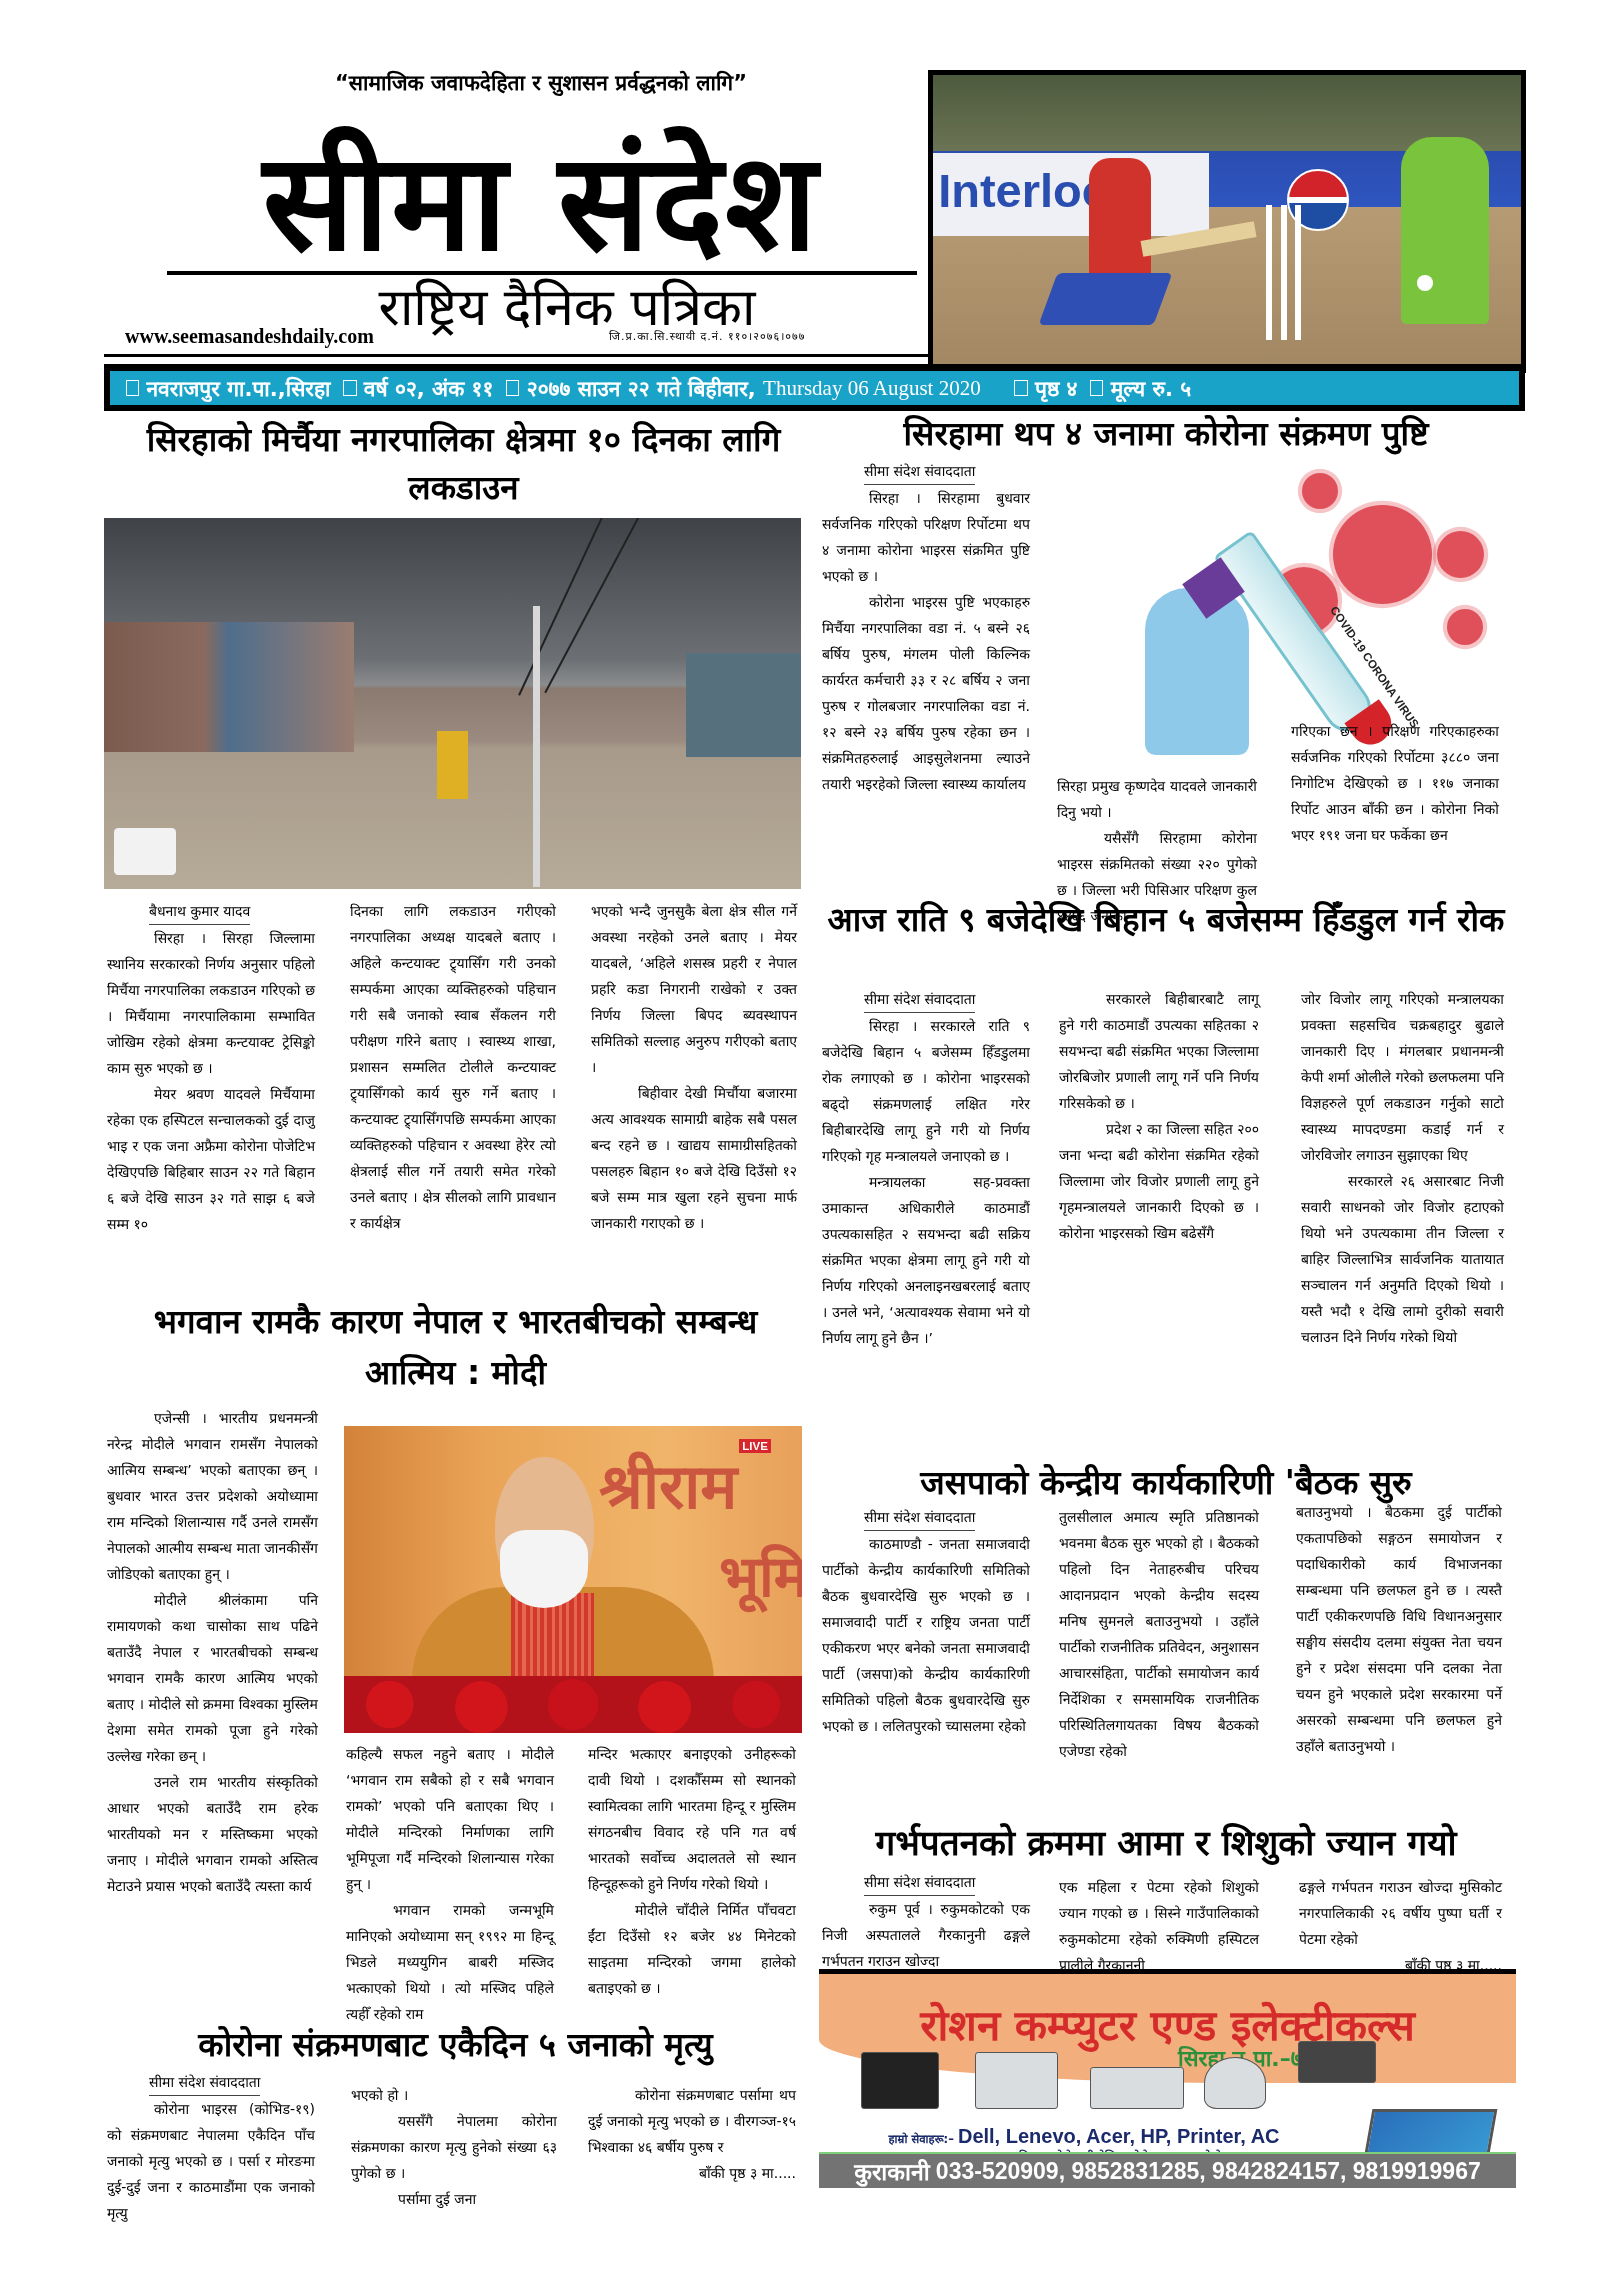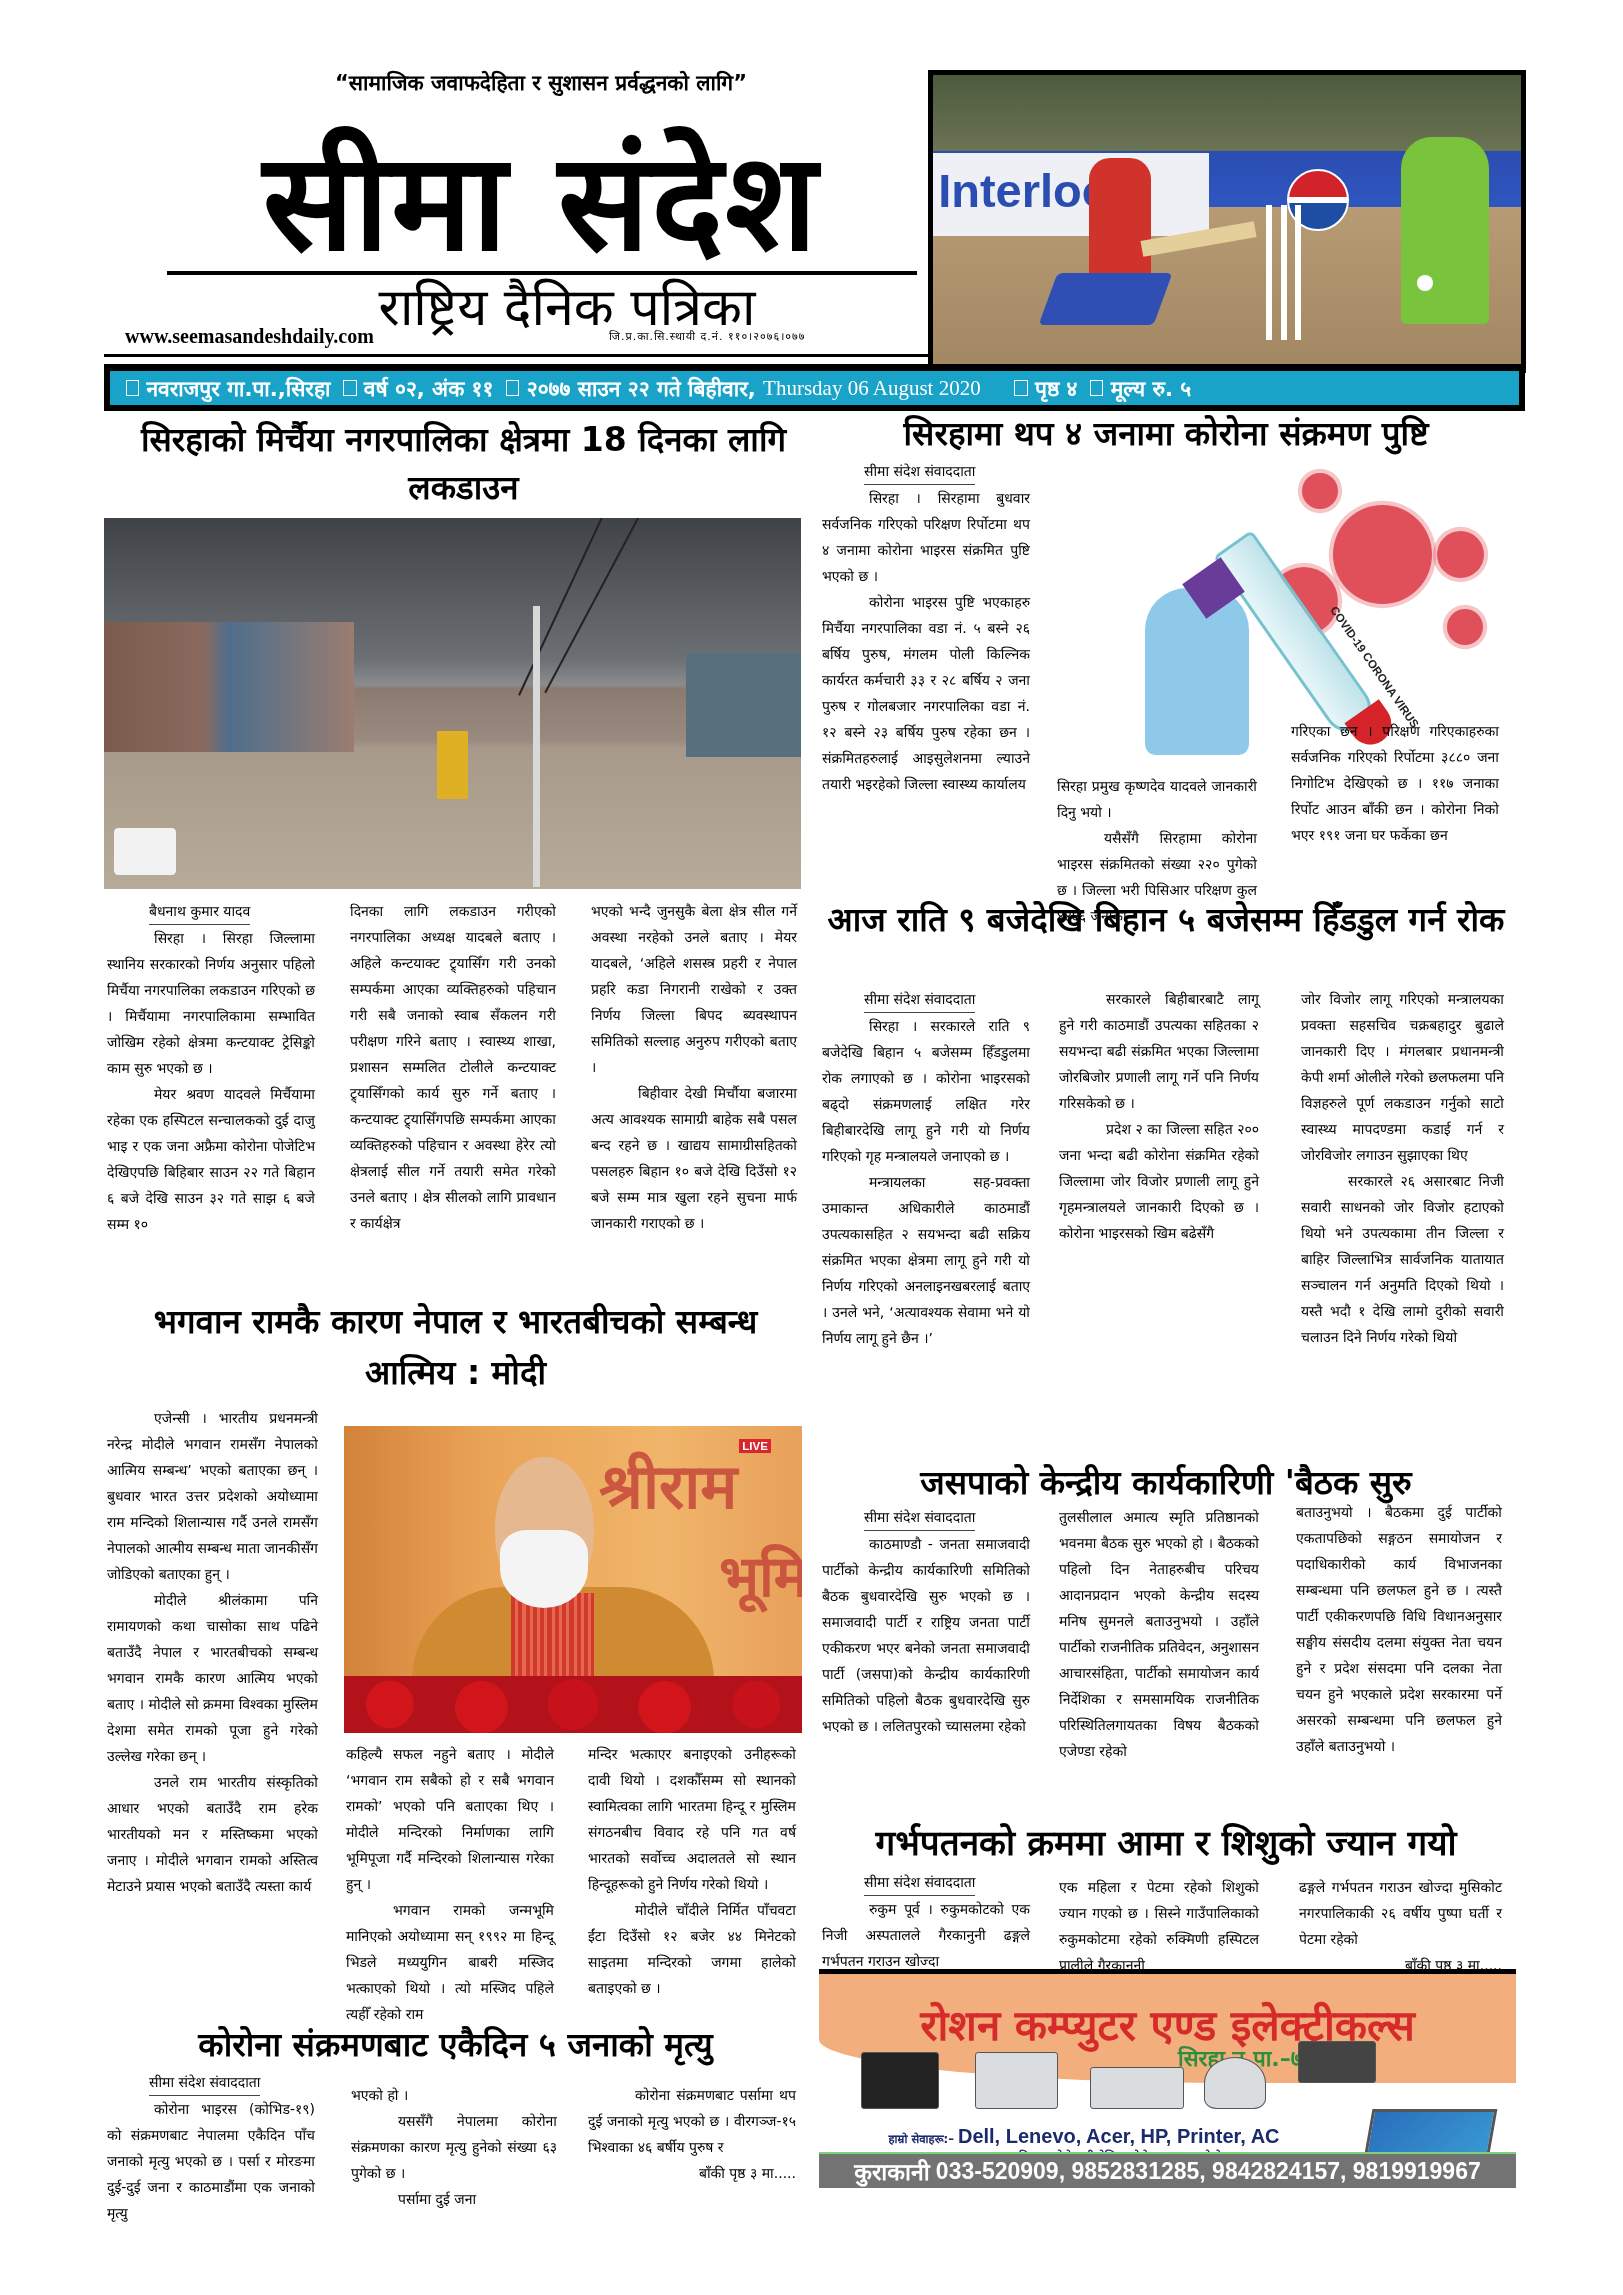--- a/index.html
+++ b/index.html
@@ -139,21 +139,21 @@
   <span class="dateitem" style="margin-left:21px">
       <span class="box"></span>
       <span>पृष्ठ ४</span>
     </span>
   <span class="dateitem">
       <span class="box"></span>
       <span>मूल्य रु. ५</span>
     </span>
 </div>
 
-<div class="abs hl hl1">सिरहाको मिर्चैया नगरपालिका क्षेत्रमा 18 दिनका लागि लकडाउन</div>
+<div class="abs hl hl1">सिरहाको मिर्चैया नगरपालिका क्षेत्रमा १० दिनका लागि लकडाउन</div>
 <div class="abs street">
   <div class="bldg-l"></div>
   <div class="bldg-r"></div>
   <div class="wire"></div>
   <div class="wire2"></div>
   <div class="pole"></div>
   <div class="jcb"></div>
   <div class="jeep"></div>
 </div>
 <div class="abs col" style="left:107px; top:898px; width:208px;">

